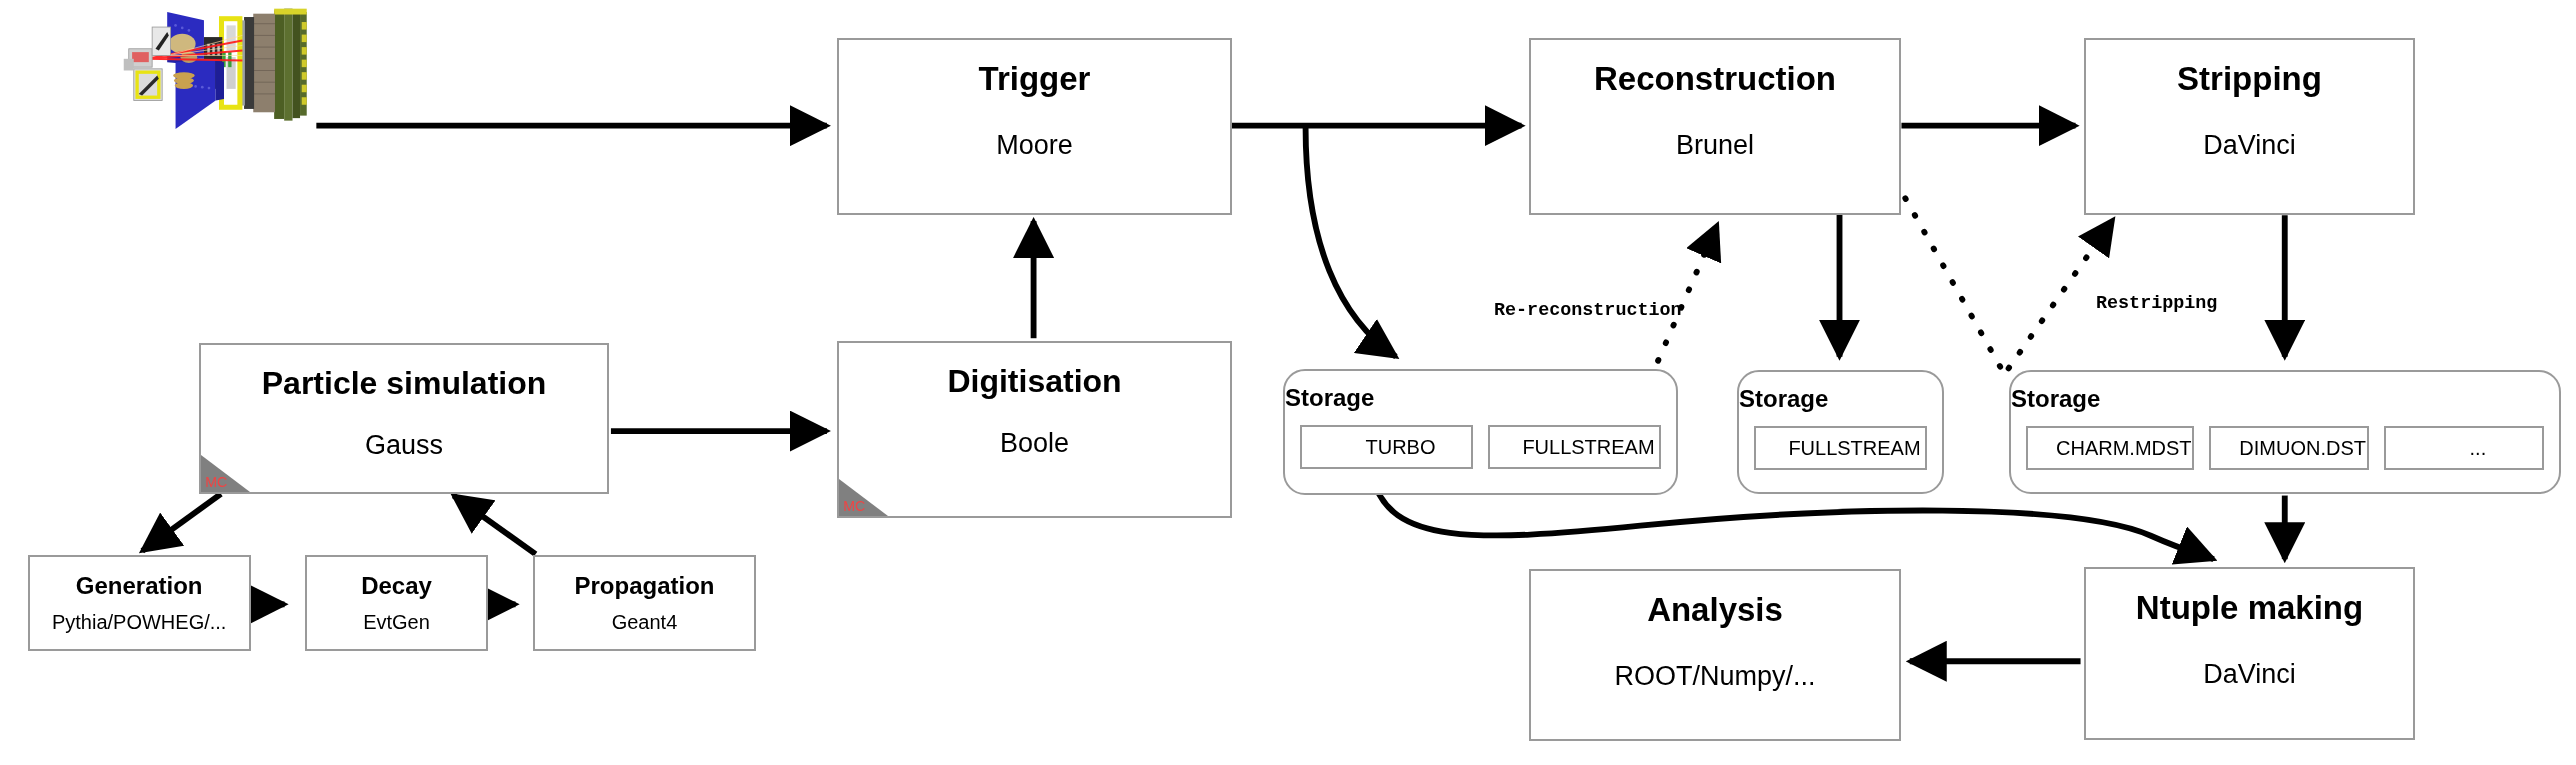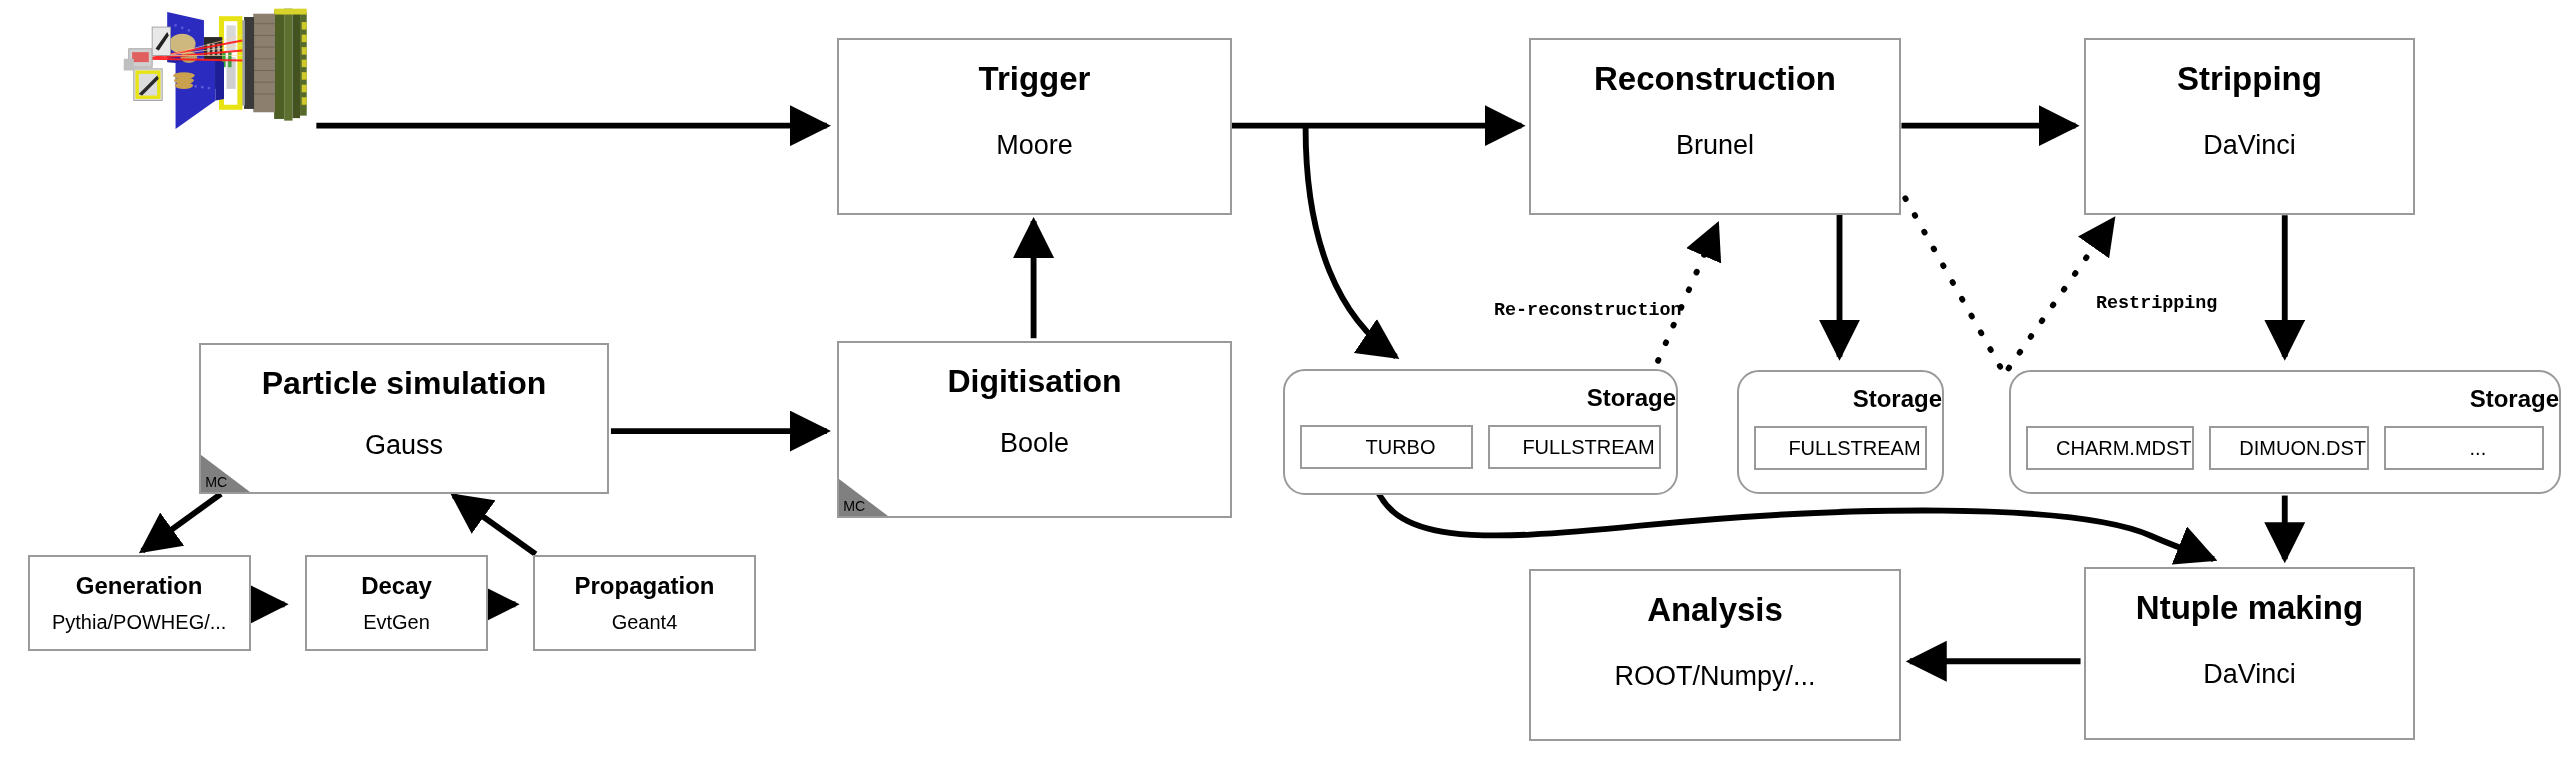--- a/index.html
+++ b/index.html
@@ -22,25 +22,25 @@
 
   
   .small{align-items:center;justify-content:center;margin-left:16px;}
   .small .t{font-size:24px;}
   .small .s{font-size:20px;margin-top:13.4px;}
 
   
   .mc{position:absolute;left:0;bottom:0;width:49px;height:37px;}
   .mc .tri{position:absolute;left:0;bottom:0;width:0;height:0;
            border-left:49px solid #808080;border-top:37px solid transparent;}
-  .mc .lbl{position:absolute;left:4.2px;bottom:3.3px;font-size:14.2px;color:#000000;line-height:1;margin-top:48px;}
+  .mc .lbl{position:absolute;left:4.2px;bottom:3.3px;font-size:14.2px;color:#ef4444;line-height:1;margin-top:48px;}
 
   
   .storage{position:absolute;box-sizing:border-box;background:#fff;border:2.5px solid #9a9a9a;border-radius:22px;}
-  .storage .sttl{position:absolute;left:0;right:0;top:13.4px;text-align:right;font-weight:bold;font-size:24px;color:#000;}
+  .storage .sttl{position:absolute;left:0;right:0;top:13.4px;text-align:left;font-weight:bold;font-size:24px;color:#000;}
   .strow{position:absolute;left:15px;right:15px;top:54px;display:flex;gap:15px;}
   .chip{flex:1;box-sizing:border-box;border:2.5px solid #9a9a9a;background:#fff;height:44px;
         display:flex;align-items:center;justify-content:center;font-size:20px;color:#000;padding-left:28px;}
 
   .edgelabel{position:absolute;font-weight:bold;font-size:18.4px;color:#000;white-space:nowrap;font-family:Liberation Mono, monospace;}
 
   
   #detector{position:absolute;left:117px;top:6.7px;width:209px;height:127px;}
 </style>
 </head>

